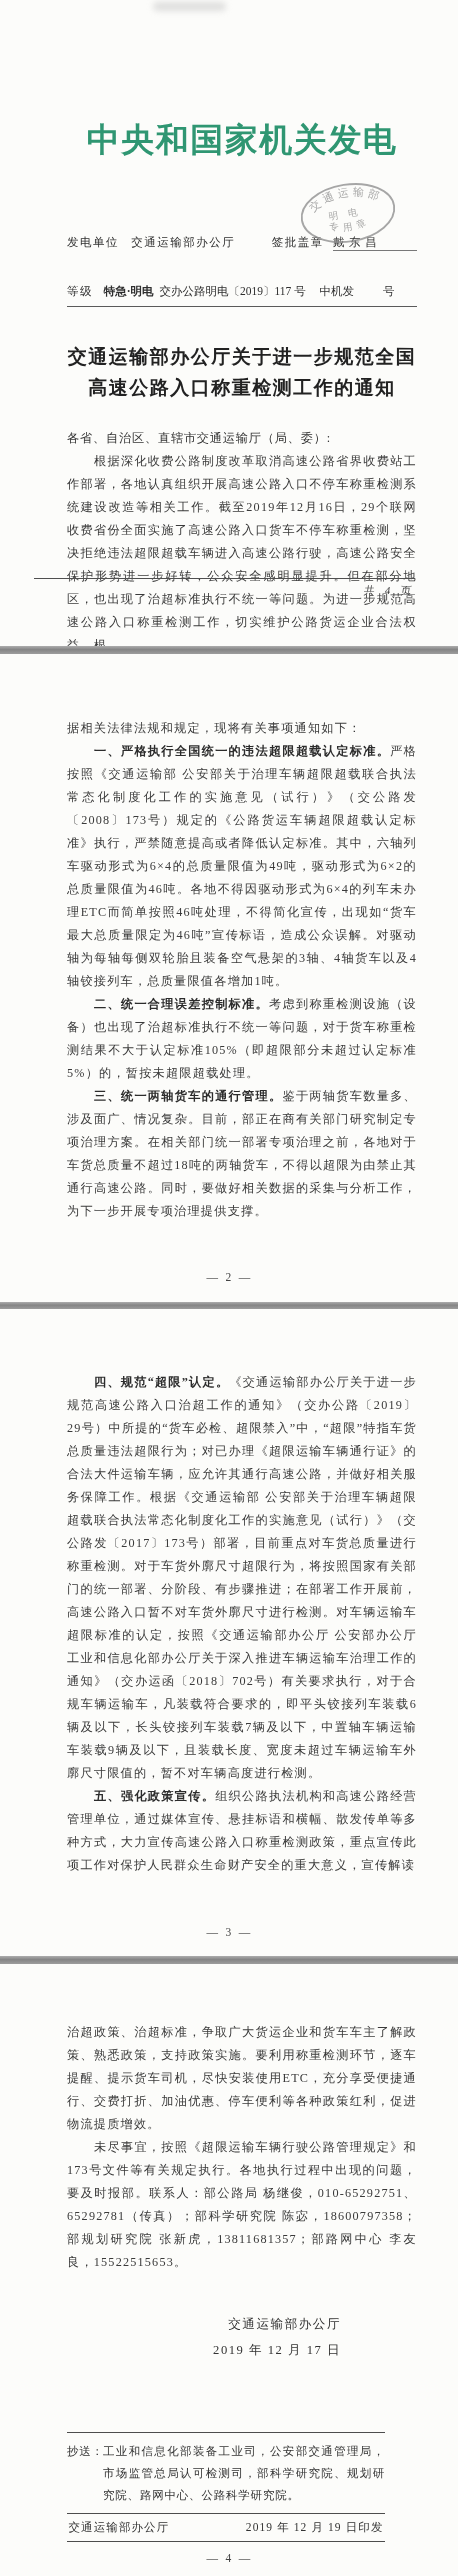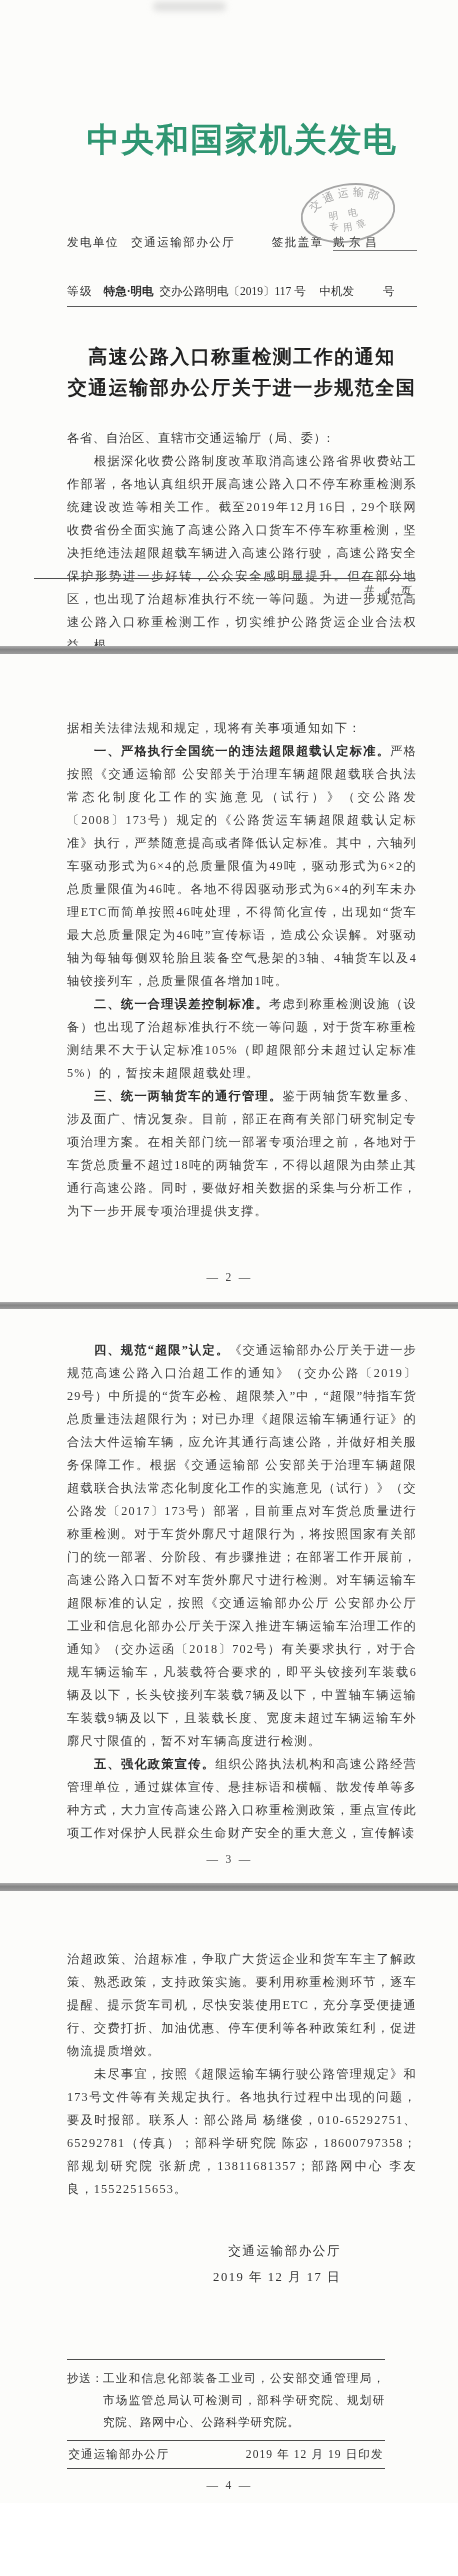--- a/index.html
+++ b/index.html
@@ -1,20 +1,20 @@
 <!DOCTYPE html>
 <html style="font-size:12.2px"><head>
 <meta charset="utf-8">
 <style>
   html,body{margin:0;padding:0;background:#ffffff;}
   .doc{width:459px;font-family:"Liberation Serif","DejaVu Serif",serif;color:#3a3a3a;}
   .page{position:relative;background:#fcfcfa;box-sizing:border-box;overflow:hidden;padding-left:67px;padding-right:42px;}
   .pg1{height:646px;}
   .pg2{height:648px;padding-top:63px;}
-  .pg3{height:574px;padding-top:30px;}
+  .pg3{height:647px;padding-top:62px;}
   .pg4{height:612px;padding-top:57px;}
   .sep{height:7.6px;background:linear-gradient(180deg,#adadad,#858585 45%,#9d9d9d);}
   .artifact{position:absolute;top:1.5px;left:153px;width:73px;height:9.2px;background:#c6c6c6;filter:blur(3.1px);border-radius:4.6px;opacity:.55;}
 
   .letterhead{margin:0;padding-top:115px;font-size:33px;line-height:50px;text-align:center;
     color:#2f9672;font-weight:700;letter-spacing:1.5px;white-space:nowrap;}
 
   .hform{margin-top:40px;font-size:11.5px;color:#2e2e2e;}
   .hrow{display:flex;align-items:baseline;padding:2.3px 0;white-space:nowrap;}
   .hlabel{letter-spacing:1.5px;margin-top:28px;}
@@ -86,22 +86,22 @@
         <path id="sealTop" d="M 12,58 A 58,37 0 0 1 128,58"></path>
         <path id="sealBot" d="M 27,50 A 46,27 0 0 0 113,50"></path>
       </defs>
       <ellipse cx="70" cy="44" rx="64" ry="39"></ellipse>
       <text class="st"><textPath href="#sealTop" startOffset="50%" text-anchor="middle">交通运输部</textPath></text>
       <text class="sm" x="70" y="49" text-anchor="middle">明电</text>
       <text class="sb"><textPath href="#sealBot" startOffset="50%" text-anchor="middle">专用章</textPath></text>
     </svg>
 
     <h2 class="doctitle">
+      <span>交通运输部办公厅关于进一步规范全国</span>
       <span>高速公路入口称重检测工作的通知</span>
-      <span>交通运输部办公厅关于进一步规范全国</span>
     </h2>
 
     <p class="salutation">各省、自治区、直辖市交通运输厅（局、委）:</p>
     <p class="body ind">根据深化收费公路制度改革取消高速公路省界收费站工作部署，各地认真组织开展高速公路入口不停车称重检测系统建设改造等相关工作。截至2019年12月16日，29个联网收费省份全面实施了高速公路入口货车不停车称重检测，坚决拒绝违法超限超载车辆进入高速公路行驶，高速公路安全保护形势进一步好转，公众安全感明显提升。但在部分地区，也出现了治超标准执行不统一等问题。为进一步规范高速公路入口称重检测工作，切实维护公路货运企业合法权益，根</p>
 
     <div class="p1foot">
       <span>共 4 页</span>
     </div>
   </section>
 

